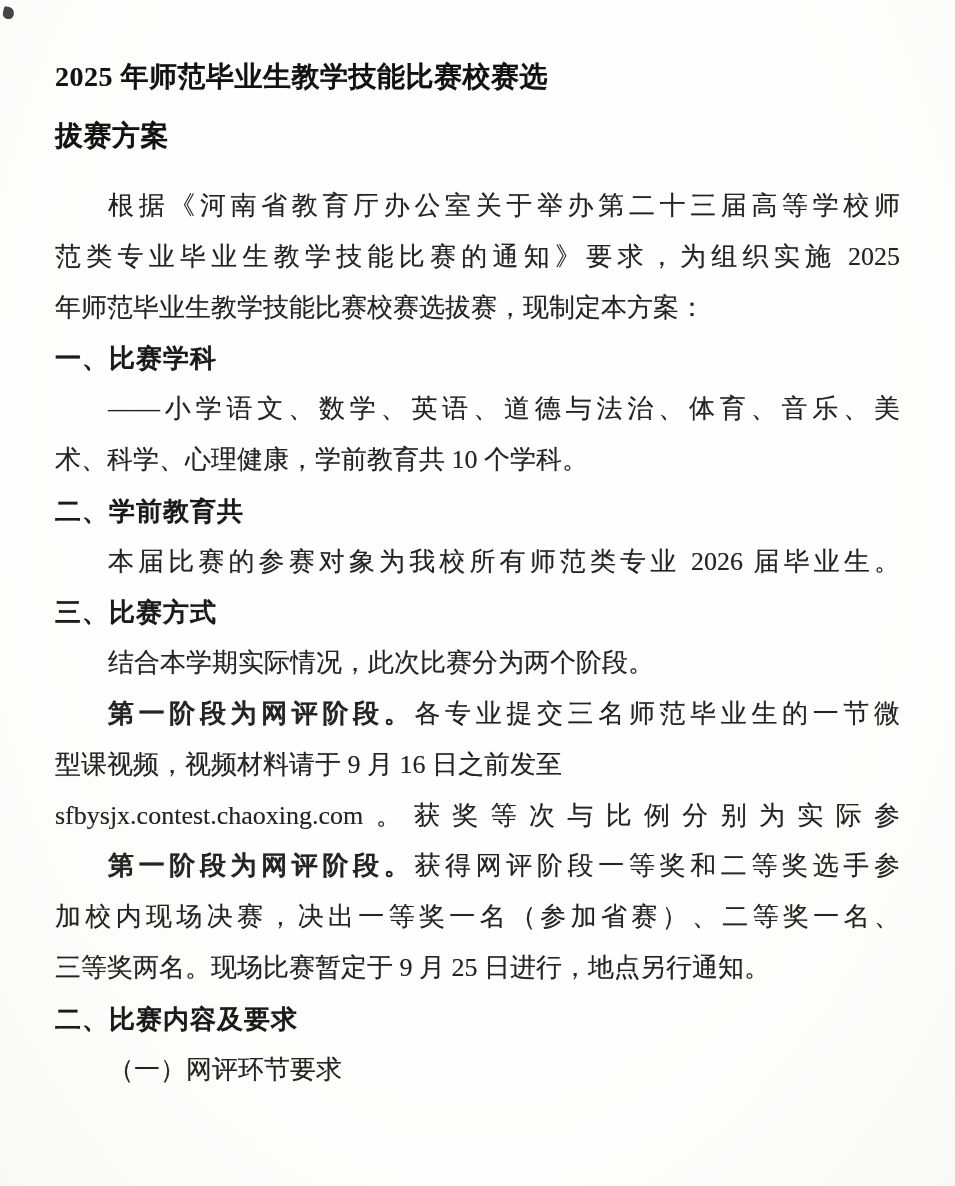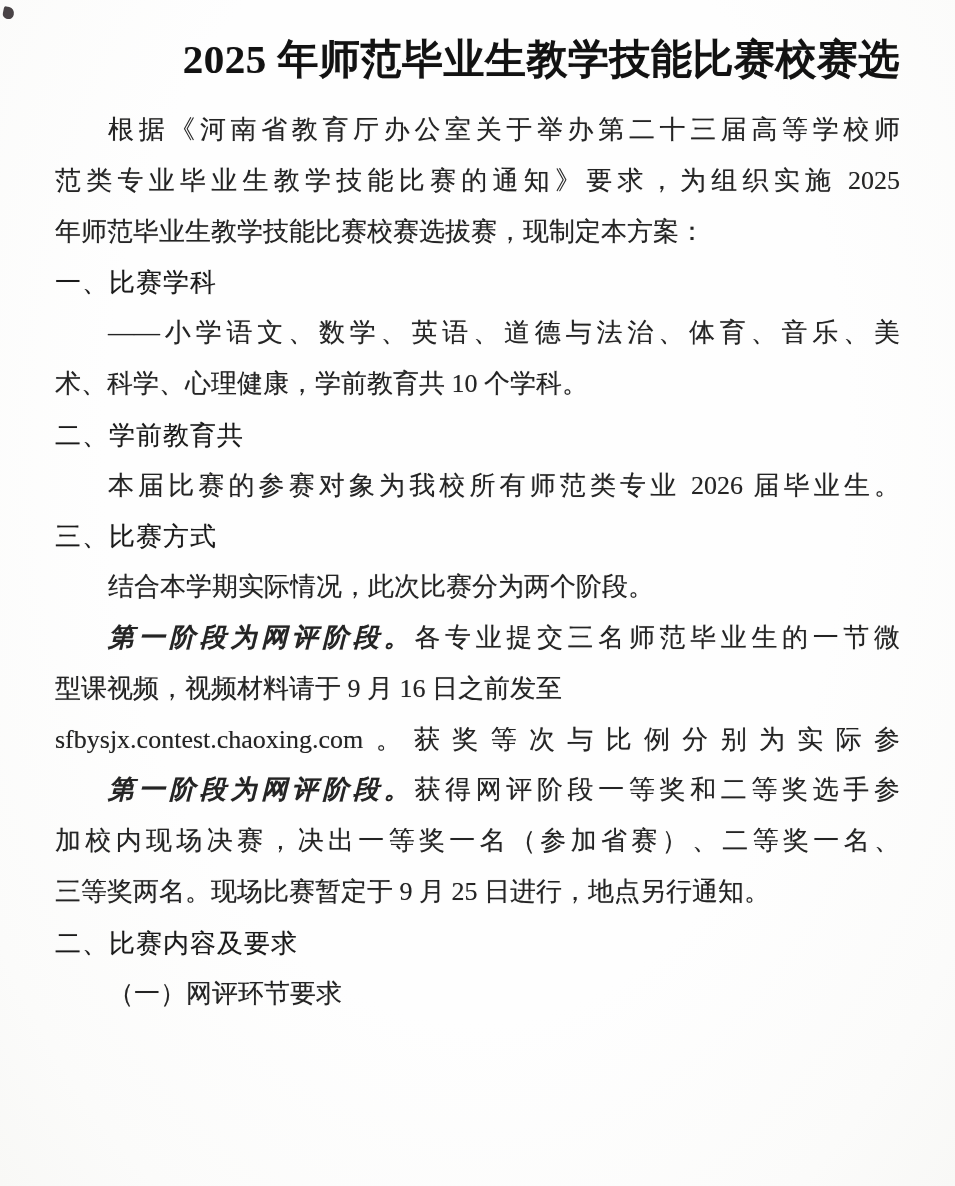--- a/index.html
+++ b/index.html
@@ -32,24 +32,24 @@
   }
   .doc {
     position: absolute;
     left: 55px;
     top: 0;
     width: 845px;
     color: #242424;
     text-shadow: 0 0 0.7px rgba(40,40,40,0.45);
   }
   .title {
-    margin-top: 30px;
-    text-align: right;
+    margin-top: 47px;
+    text-align: left;
     font-weight: bold;
-    font-size: 41px;
+    font-size: 28px;
     line-height: 59px;
     color: #121212;
     letter-spacing: 0.5px;
   }
   .body-text {
     margin-top: 16px;
   }
   .line {
     font-size: 26px;
     line-height: 50.8px;
@@ -58,40 +58,40 @@
     white-space: pre-wrap;
   }
   .indent {
     padding-left: 53px;
   }
   .justify {
     text-align: justify;
     text-align-last: justify;
   }
   .heading {
-    font-weight: normal;
+    font-weight: bold;
     font-family: "Liberation Sans", "DejaVu Sans", sans-serif;
     color: #1a1a1a;
     letter-spacing: 1px;
   }
   .bp {
     font-weight: bold;
-    font-style: italic;
   }
 </style>
 </head>
 <body>
 
 <div class="page">
   <div class="corner-mark"></div>
 
   <div class="doc">
 
     <div class="title">
       <div>2025 年师范毕业生教学技能比赛校赛选</div>
+      <div>拔赛方案</div>
     </div>
 
     <div class="body-text">
 
       <div class="line indent justify"><span>根据《河南省教育厅办公室关于举办第二十三届高等学校师</span></div>
       <div class="line justify"><span>范类专业毕业生教学技能比赛的通知》要求，为组织实施 2025</span></div>
       <div class="line"><span>年师范毕业生教学技能比赛校赛选拔赛，现制定本方案：</span></div>
 
       <div class="line heading"><span>一、比赛学科</span></div>
       <div class="line indent justify"><span>——小学语文、数学、英语、道德与法治、体育、音乐、美</span></div>

